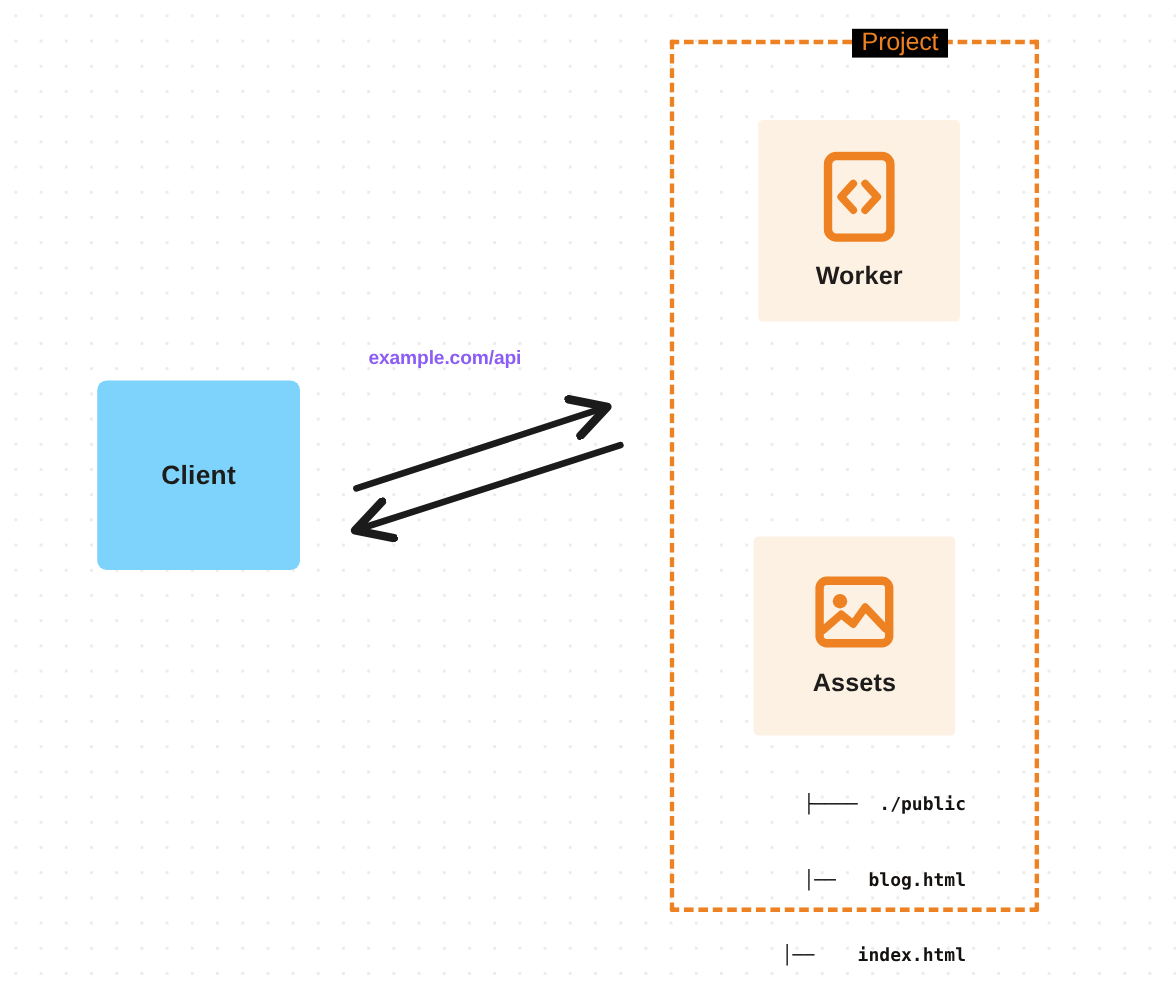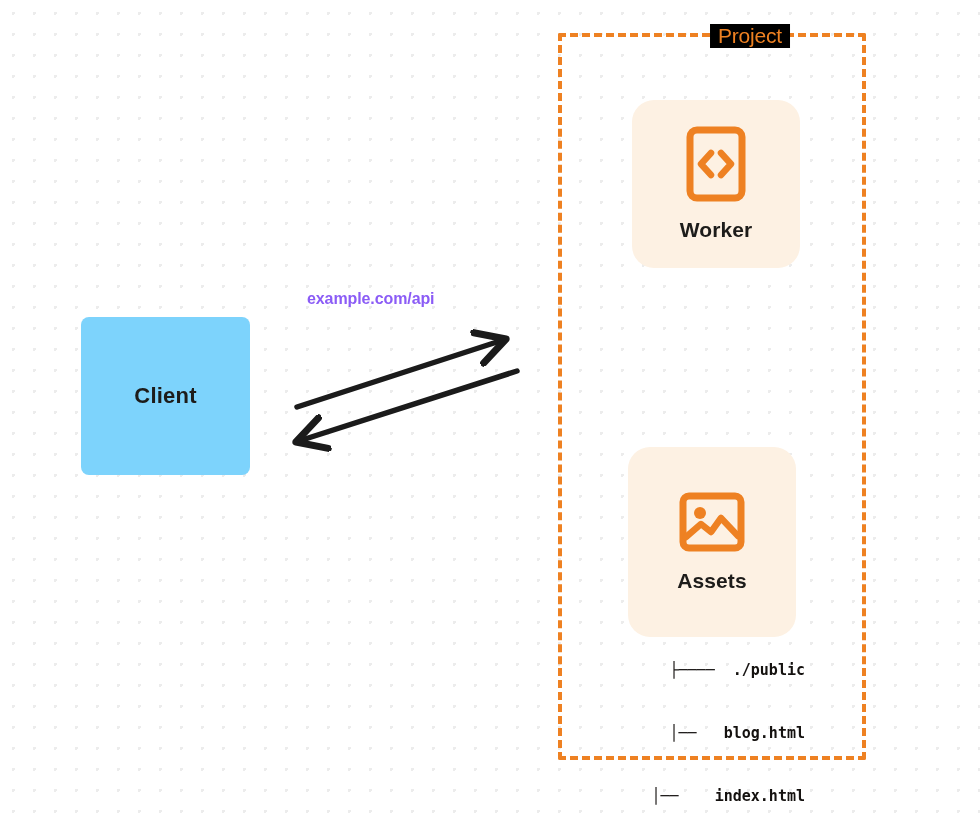--- a/index.html
+++ b/index.html
@@ -90,37 +90,37 @@
     color: #ee8122;
     letter-spacing: -0.2px;
     white-space: nowrap;
     margin-left: 38px;
   }
 
   
   .card {
     position: absolute;
     background: #fdf1e3;
-    border-radius: 22px;
+    border-radius: 4px;
     display: flex;
     flex-direction: column;
     align-items: center;
     justify-content: center;
   }
   .card-worker {
     left: 632px;
     top: 100px;
     width: 168px;
     height: 168px;
   }
   .card-assets {
     left: 628px;
     top: 447px;
     width: 168px;
-    height: 190px;
+    height: 166px;
   }
   .card-icon {
     display: block;
     margin-bottom: 12px;
   }
   .card-label {
     font-size: 21px;
     font-weight: bold;
     color: #1d1c1a;
     letter-spacing: 0.1px;

